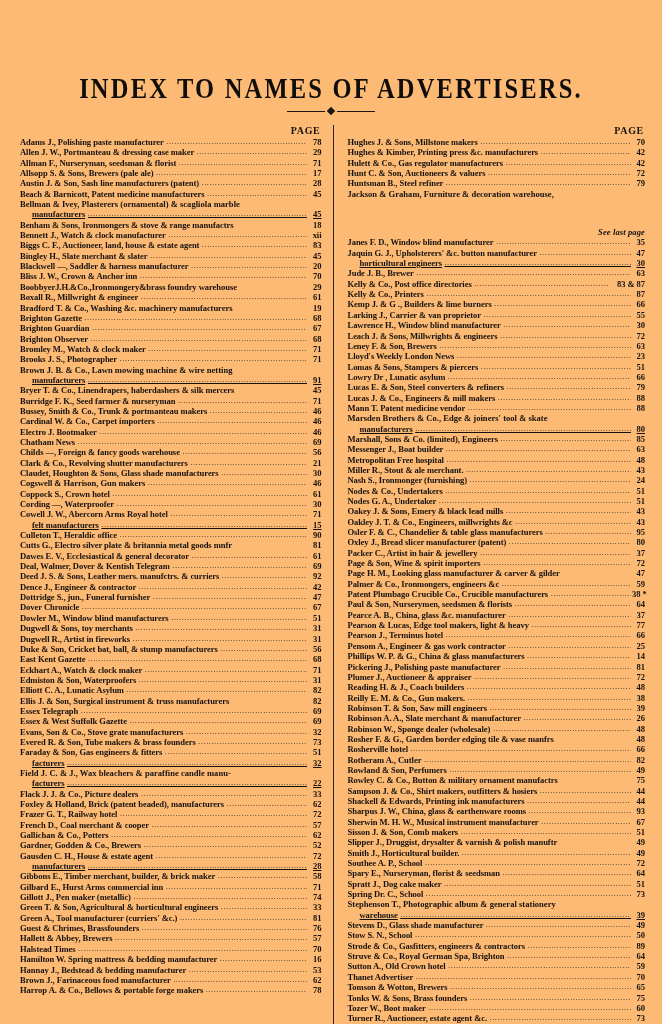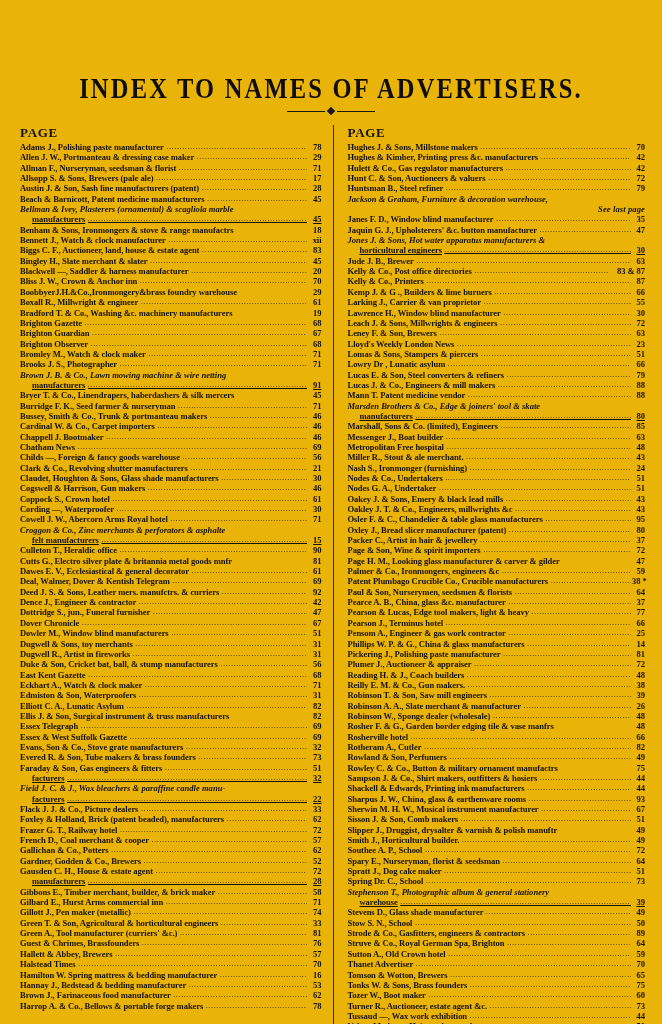--- a/index.html
+++ b/index.html
@@ -15,21 +15,21 @@
     font-family: "Liberation Serif", "DejaVu Serif", serif;
     color: #14110f;
     position: relative;
   }
   .page {
     position: relative;
     width: 662px;
     height: 1024px;
     box-sizing: border-box;
     padding: 0;
-    background: #eab308;
+    background: #fdba74;
   }
   
   .page-title {
     text-align: center;
     font-family: "Liberation Serif", "DejaVu Serif", serif;
     font-size: 24.5px;
     font-weight: bold;
     letter-spacing: 2.2px;
     margin: 0;
     padding-top: 58px;
@@ -66,22 +66,22 @@
   }
   .col {
     width: 50%;
     box-sizing: border-box;
     position: relative;
   }
   .col-left  { padding-right: 11px; }
   .col-right { padding-left: 14px; border-left: 1px solid #2b2723; }
 
   .page-hdr {
-    text-align: left;
-    font-size: 13px;
+    text-align: right;
+    font-size: 10px;
     letter-spacing: 0.7px;
     font-weight: bold;
     margin: 0 0 1px 0;
     padding-right: 1px;
     color: #16130f;
   }
 
   ul.entries {
     list-style: none;
     margin: 0;
@@ -121,28 +121,28 @@
     min-width: 13px;
     text-align: right;
     font-size: 8.55px;
   }
   .ent-pg.wide { min-width: 36px; }
   .ent-pg.ital {
     font-style: italic;
     font-weight: 600;
     min-width: 0;
     letter-spacing: 0.1px;
+    margin-top: 28px;
   }
   
   .wrap-l1 {
     font-weight: 600;
     white-space: nowrap;
     display: block;
     letter-spacing: 0.02px;
-    font-style: italic;
   }
   .wrap-l2 {
     display: flex;
     align-items: flex-end;
     padding-left: 12px;
     text-decoration: underline;
   }
   .wrap-l2-right {
     display: flex;
     align-items: flex-end;
@@ -298,21 +298,21 @@
             <span class="ent-name">Bussey, Smith &amp; Co., Trunk &amp; portmanteau makers</span>
             <span class="ent-dots">...........................................................................................................</span>
             <span class="ent-pg">46</span>
           </li>
           <li class="entry">
             <span class="ent-name">Cardinal W. &amp; Co., Carpet importers</span>
             <span class="ent-dots">...........................................................................................................</span>
             <span class="ent-pg">46</span>
           </li>
           <li class="entry">
-            <span class="ent-name">Chappell J. Bootmaker</span>
+            <span class="ent-name">Electro J. Bootmaker</span>
             <span class="ent-dots">...........................................................................................................</span>
             <span class="ent-pg">46</span>
           </li>
           <li class="entry">
             <span class="ent-name">Chatham News</span>
             <span class="ent-dots">...........................................................................................................</span>
             <span class="ent-pg">69</span>
           </li>
           <li class="entry">
             <span class="ent-name">Childs —, Foreign &amp; fancy goods warehouse</span>
@@ -343,21 +343,20 @@
             <span class="ent-name">Cording —, Waterproofer</span>
             <span class="ent-dots">...........................................................................................................</span>
             <span class="ent-pg">30</span>
           </li>
           <li class="entry">
             <span class="ent-name">Cowell J. W., Abercorn Arms Royal hotel</span>
             <span class="ent-dots">...........................................................................................................</span>
             <span class="ent-pg">71</span>
           </li>
           <li class="entry wrapped">
-            <div class="wrap-l1">Croggon &amp; Co., Zinc merchants &amp; perforators &amp; asphalte</div>
             <div class="wrap-l2">
               <span class="ent-name">felt manufacturers</span>
               <span class="ent-dots">...........................................................................................................</span>
               <span class="ent-pg">15</span>
             </div>
           </li>
           <li class="entry">
             <span class="ent-name">Culleton T., Heraldic office</span>
             <span class="ent-dots">...........................................................................................................</span>
             <span class="ent-pg">90</span>
@@ -624,21 +623,20 @@
             <span class="ent-name">Janes F. D., Window blind manufacturer</span>
             <span class="ent-dots">...........................................................................................................</span>
             <span class="ent-pg">35</span>
           </li>
           <li class="entry">
             <span class="ent-name">Jaquin G. J., Upholsterers' &amp;c. button manufacturer</span>
             <span class="ent-dots">...........................................................................................................</span>
             <span class="ent-pg">47</span>
           </li>
           <li class="entry wrapped">
-            <div class="wrap-l1">Jones J. &amp; Sons, Hot water apparatus manufacturers &amp;</div>
             <div class="wrap-l2">
               <span class="ent-name">horticultural engineers</span>
               <span class="ent-dots">...........................................................................................................</span>
               <span class="ent-pg">30</span>
             </div>
           </li>
           <li class="entry">
             <span class="ent-name">Jude J. B., Brewer</span>
             <span class="ent-dots">...........................................................................................................</span>
             <span class="ent-pg">63</span>

